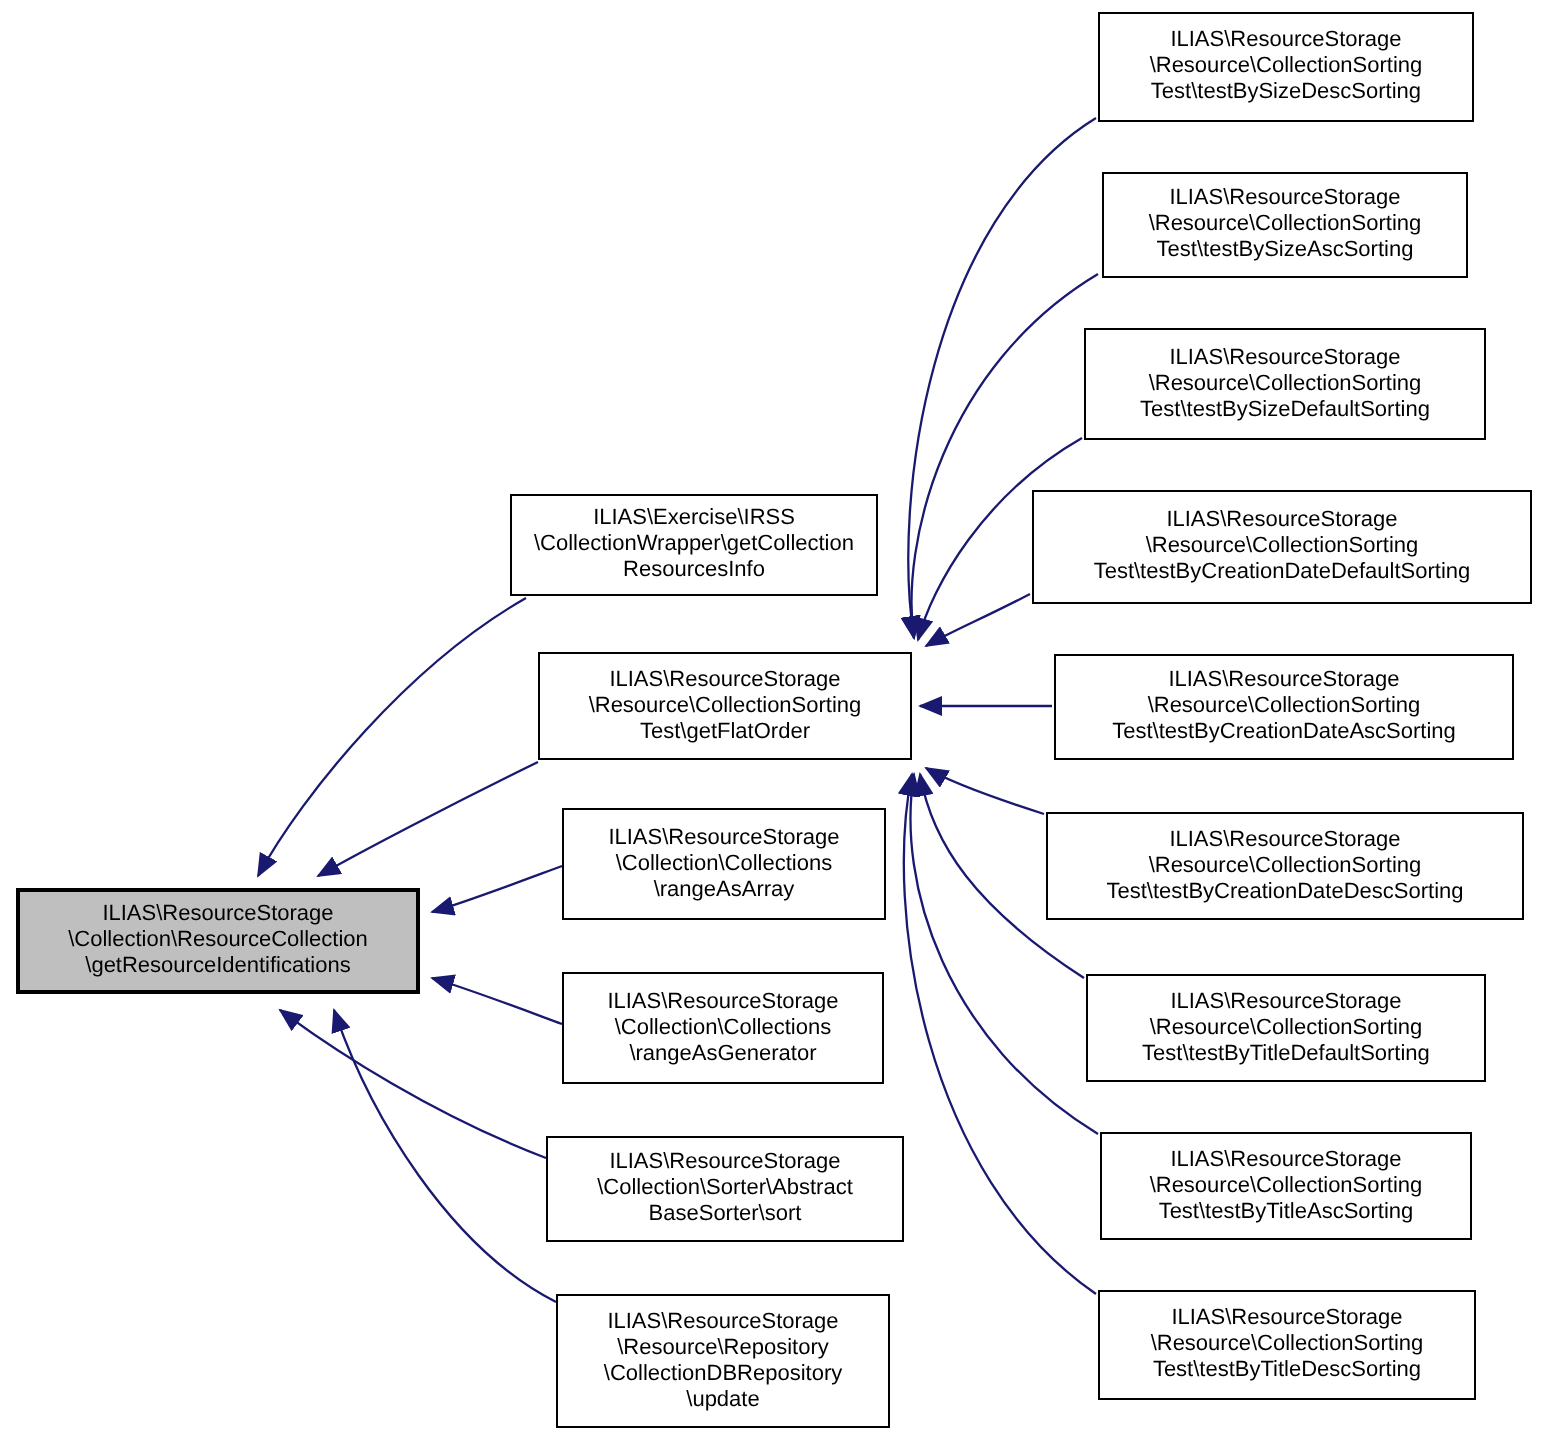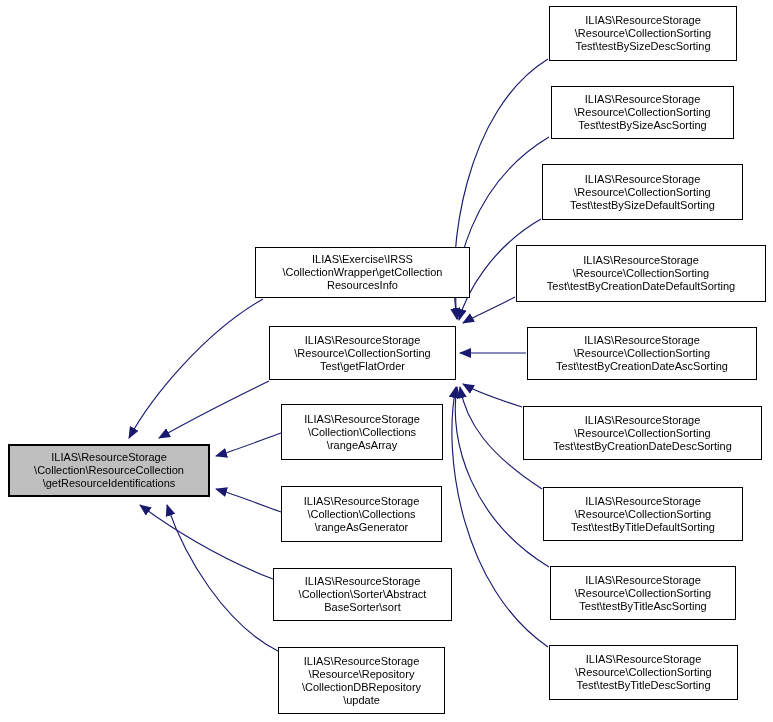--- a/index.html
+++ b/index.html
@@ -78,21 +78,21 @@
       <path class="edge" d="M542,489 C488,454 466,422 460,387" marker-end="url(#arrow)"></path>
       <path class="edge" d="M549,567 C473,521 448,442 457,387" marker-end="url(#arrow)"></path>
       <path class="edge" d="M548,647 C462,588 442,455 456,387" marker-end="url(#arrow)"></path>
     </g>
   </svg>
 
   <div class="node focus" style="left:8px; top:444px; width:202px; height:53px;">ILIAS\ResourceStorage
 \Collection\ResourceCollection
 \getResourceIdentifications</div>
 
-  <div class="node" style="left:255px; top:247px; width:215px; height:51px;">ILIAS\Exercise\IRSS
+  <div class="node" style="left:255px; top:247px; width:184px; height:51px;">ILIAS\Exercise\IRSS
 \CollectionWrapper\getCollection
 ResourcesInfo</div>
 
   <div class="node" style="left:269px; top:326px; width:187px; height:54px;">ILIAS\ResourceStorage
 \Resource\CollectionSorting
 Test\getFlatOrder</div>
 
   <div class="node" style="left:281px; top:404px; width:162px; height:56px;">ILIAS\ResourceStorage
 \Collection\Collections
 \rangeAsArray</div>

